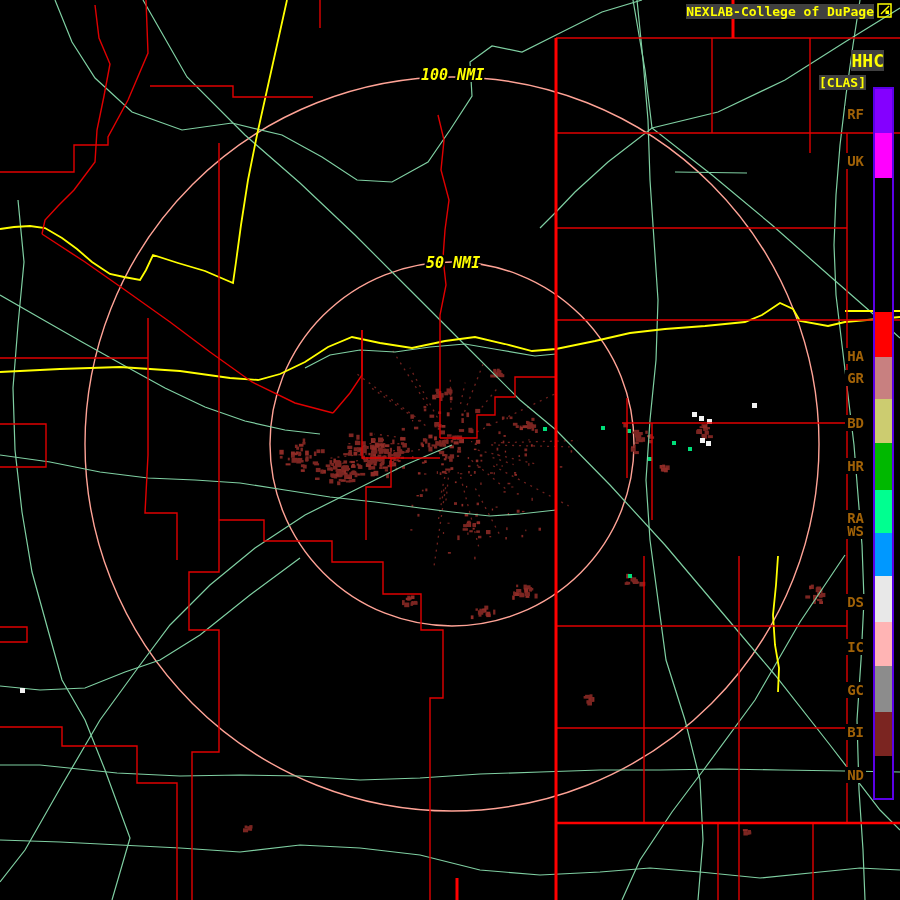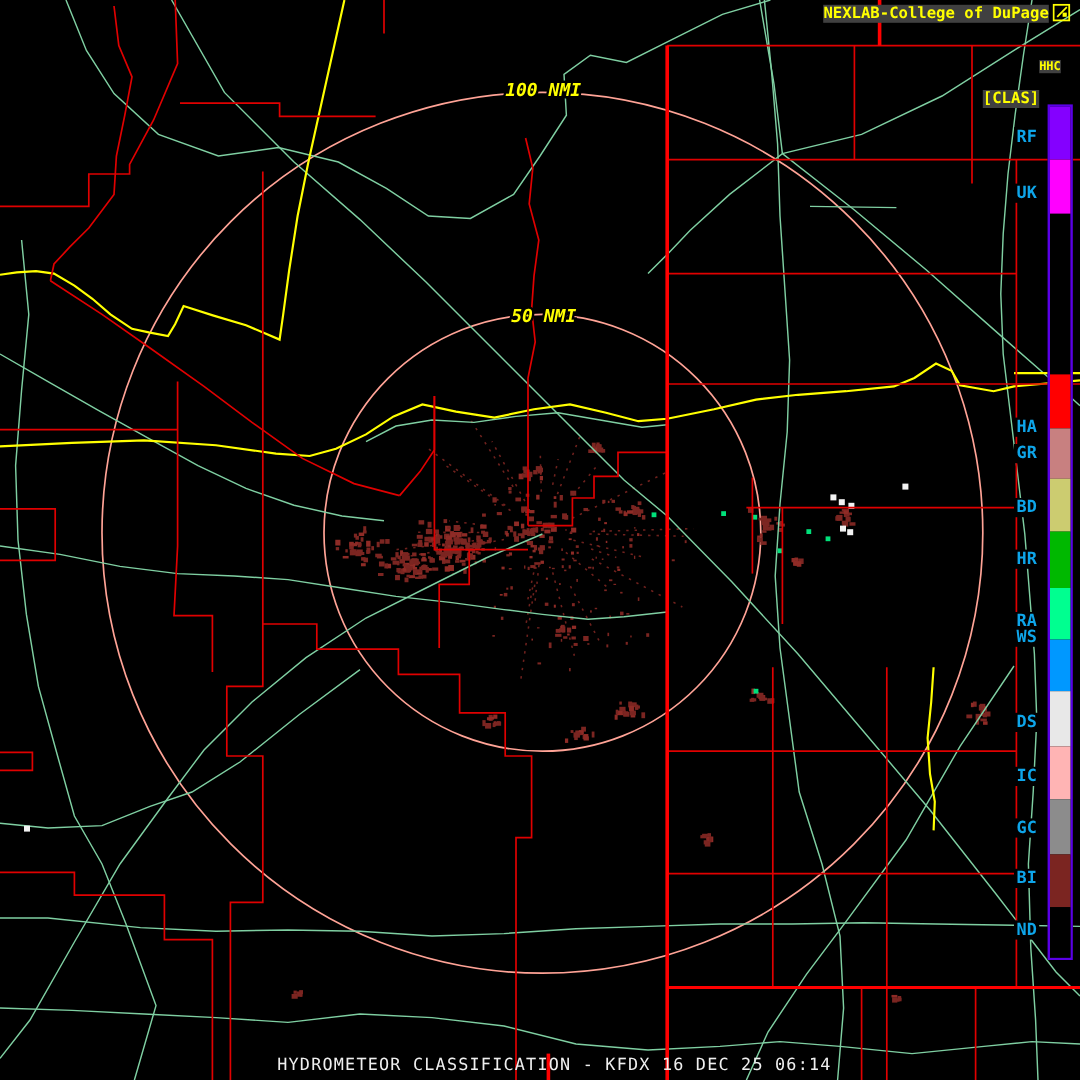--- a/index.html
+++ b/index.html
@@ -1,27 +1,27 @@
 <!DOCTYPE html>
 <html><head>
 <meta charset="utf-8">
 <style>
   html,body{margin:0;padding:0;background:#000;}
   #stage{position:relative;width:900px;height:900px;background:#000;overflow:hidden;
          font-family:"DejaVu Sans Mono","Liberation Mono",monospace;}
   #mapsvg{position:absolute;left:0;top:0;}
   .ytext{position:absolute;color:#ffff00;font-weight:bold;white-space:pre;background:#404040;}
   .brand{top:4px;right:26px;font-size:13px;letter-spacing:0px;}
-  .hhc{top:50px;right:16px;font-size:10px;}
+  .hhc{top:50px;right:16px;font-size:18px;}
   .clas{top:75px;right:34px;font-size:13px;}
   #brandicon{position:absolute;top:3px;right:7px;width:16px;height:16px;}
   #legendbar{position:absolute;left:873px;top:87px;width:21px;height:713px;
              border:2px solid #5a00e6;background:#000;box-sizing:border-box;}
   .swatch{position:absolute;left:0;width:100%;}
-  .leglabel{position:absolute;right:34px;color:#0ea5e9;font-weight:bold;font-size:14px;
+  .leglabel{position:absolute;right:34px;color:#a16207;font-weight:bold;font-size:14px;
             background:#000;padding:0 2px;line-height:16px;}
   #footer{position:absolute;left:231px;top:880px;color:#efefef;font-size:14px;
           letter-spacing:1px;white-space:pre;}
 </style>
 </head>
 <body>
 
 <div id="stage">
   <svg id="mapsvg" width="900" height="900" viewBox="0 0 900 900">
       <circle cx="452" cy="444" r="182" fill="none" stroke="#ffa396" stroke-width="1.4"></circle>
@@ -715,14 +715,13 @@
       <div class="leglabel" style="top: 458px;">HR</div>
       <div class="leglabel" style="top: 510px;">RA</div>
       <div class="leglabel" style="top: 523px;">WS</div>
       <div class="leglabel" style="top: 594px;">DS</div>
       <div class="leglabel" style="top: 639px;">IC</div>
       <div class="leglabel" style="top: 682px;">GC</div>
       <div class="leglabel" style="top: 724px;">BI</div>
       <div class="leglabel" style="top: 767px;">ND</div>
     </div>
 
-  <div id="footer">HYDROMETEOR CLASSIFICATION - KFDX 16 DEC 25 06:14</div>
 </div>
 
 </body></html>

